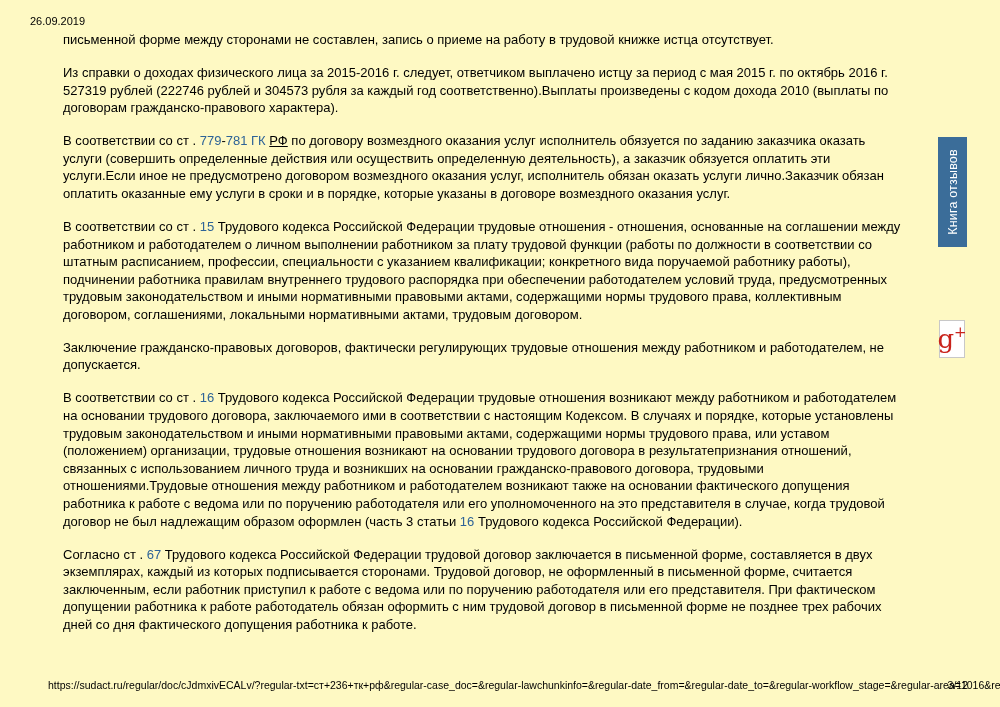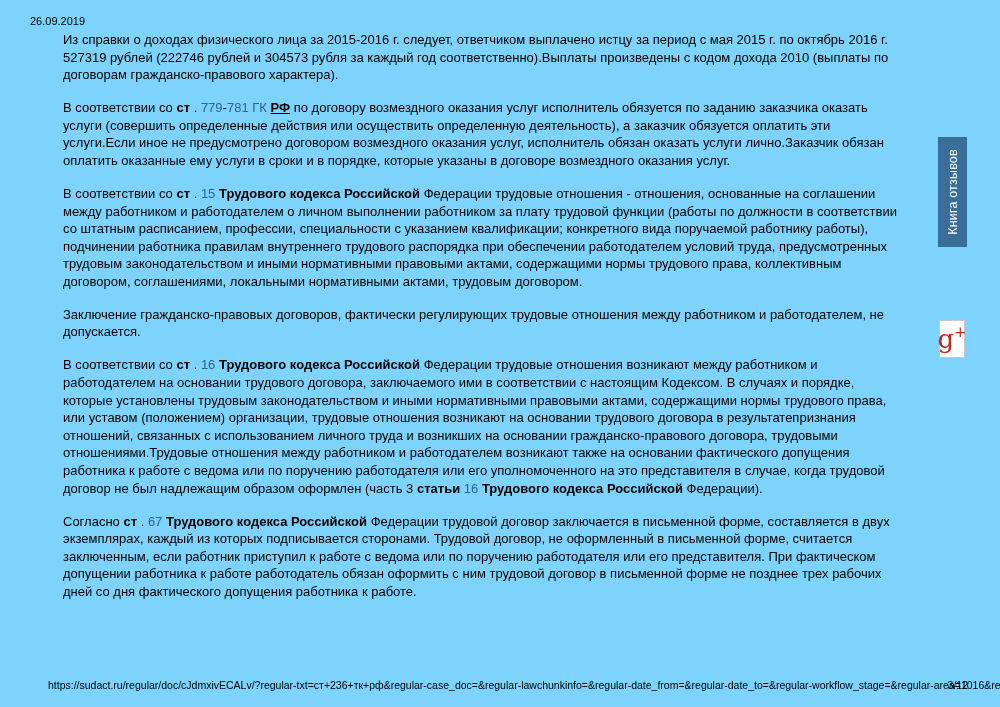--- a/index.html
+++ b/index.html
@@ -9,21 +9,21 @@
     height: 707px;
     background: #ffffff;
     font-family: "Liberation Sans", sans-serif;
     color: #000000;
     overflow: hidden;
   }
   .page {
     position: relative;
     width: 1000px;
     height: 707px;
-    background: #7dd3fc;
+    background: #fef9c3;
   }
   
   .print-header {
     position: absolute;
     top: 15px;
     left: 0;
     width: 100%;
     height: 16px;
     font-size: 11px;
     line-height: 13px;
@@ -49,21 +49,21 @@
     left: 63px;
     width: 841px;
     font-size: 13px;
     line-height: 17.6px;
     color: #000000;
   }
   .doc-body p {
     margin: 0 0 15.4px 0;
     padding: 0;
   }
-  .bold { font-weight: bold; }
+  .bold { font-weight: normal; }
   .underline { text-decoration: underline; }
   a.law-link {
     color: #2d6397;
     cursor: pointer;
   }
   
   .feedback-tab {
     position: absolute;
     top: 137px;
     right: 33px;
@@ -138,20 +138,21 @@
 </head>
 <body>
 
 <div class="page">
 
   <div class="print-header">
     <span class="print-date">26.09.2019</span>
   </div>
 
   <div class="doc-body">
+      <p><span class="">письменной форме между сторонами не составлен, запись о приеме на работу в трудовой книжке истца отсутствует.</span></p>
       <p><span class="">Из справки о доходах физического лица за 2015-2016 г. следует, ответчиком выплачено истцу за период с мая 2015 г. по октябрь 2016 г. 527319 рублей (222746 рублей и 304573 рубля за каждый год соответственно).Выплаты произведены с кодом дохода 2010 (выплаты по договорам гражданско-правового характера).</span></p>
       <p><span class="">В соответствии со </span><span class="bold">ст</span><span class=""> . </span><a class="law-link">779</a><span class="">-</span><a class="law-link">781 ГК</a><span class=""> </span><span class="bold underline">РФ</span><span class=""> по договору возмездного оказания услуг исполнитель обязуется по заданию заказчика оказать услуги (совершить определенные действия или осуществить определенную деятельность), а заказчик обязуется оплатить эти услуги.Если иное не предусмотрено договором возмездного оказания услуг, исполнитель обязан оказать услуги лично.Заказчик обязан оплатить оказанные ему услуги в сроки и в порядке, которые указаны в договоре возмездного оказания услуг.</span></p>
       <p><span class="">В соответствии со </span><span class="bold">ст</span><span class=""> . </span><a class="law-link">15</a><span class=""> </span><span class="bold">Трудового кодекса Российской</span><span class=""> Федерации трудовые отношения - отношения, основанные на соглашении между работником и работодателем о личном выполнении работником за плату трудовой функции (работы по должности в соответствии со штатным расписанием, профессии, специальности с указанием квалификации; конкретного вида поручаемой работнику работы), подчинении работника правилам внутреннего трудового распорядка при обеспечении работодателем условий труда, предусмотренных трудовым законодательством и иными нормативными правовыми актами, содержащими нормы трудового права, коллективным договором, соглашениями, локальными нормативными актами, трудовым договором.</span></p>
       <p><span class="">Заключение гражданско-правовых договоров, фактически регулирующих трудовые отношения между работником и работодателем, не допускается.</span></p>
       <p><span class="">В соответствии со </span><span class="bold">ст</span><span class=""> . </span><a class="law-link">16</a><span class=""> </span><span class="bold">Трудового кодекса Российской</span><span class=""> Федерации трудовые отношения возникают между работником и работодателем на основании трудового договора, заключаемого ими в соответствии с настоящим Кодексом. В случаях и порядке, которые установлены трудовым законодательством и иными нормативными правовыми актами, содержащими нормы трудового права, или уставом (положением) организации, трудовые отношения возникают на основании трудового договора в результатепризнания отношений, связанных с использованием личного труда и возникших на основании гражданско-правового договора, трудовыми отношениями.Трудовые отношения между работником и работодателем возникают также на основании фактического допущения работника к работе с ведома или по поручению работодателя или его уполномоченного на это представителя в случае, когда трудовой договор не был надлежащим образом оформлен (часть 3 </span><span class="bold">статьи</span><span class=""> </span><a class="law-link">16</a><span class=""> </span><span class="bold">Трудового кодекса Российской</span><span class=""> Федерации).</span></p>
       <p><span class="">Согласно </span><span class="bold">ст</span><span class=""> . </span><a class="law-link">67</a><span class=""> </span><span class="bold">Трудового кодекса Российской</span><span class=""> Федерации трудовой договор заключается в письменной форме, составляется в двух экземплярах, каждый из которых подписывается сторонами. Трудовой договор, не оформленный в письменной форме, считается заключенным, если работник приступил к работе с ведома или по поручению работодателя или его представителя. При фактическом допущении работника к работе работодатель обязан оформить с ним трудовой договор в письменной форме не позднее трех рабочих дней со дня фактического допущения работника к работе.</span></p>
     </div>
 
   <a class="feedback-tab">
     <span>Книга отзывов</span>

